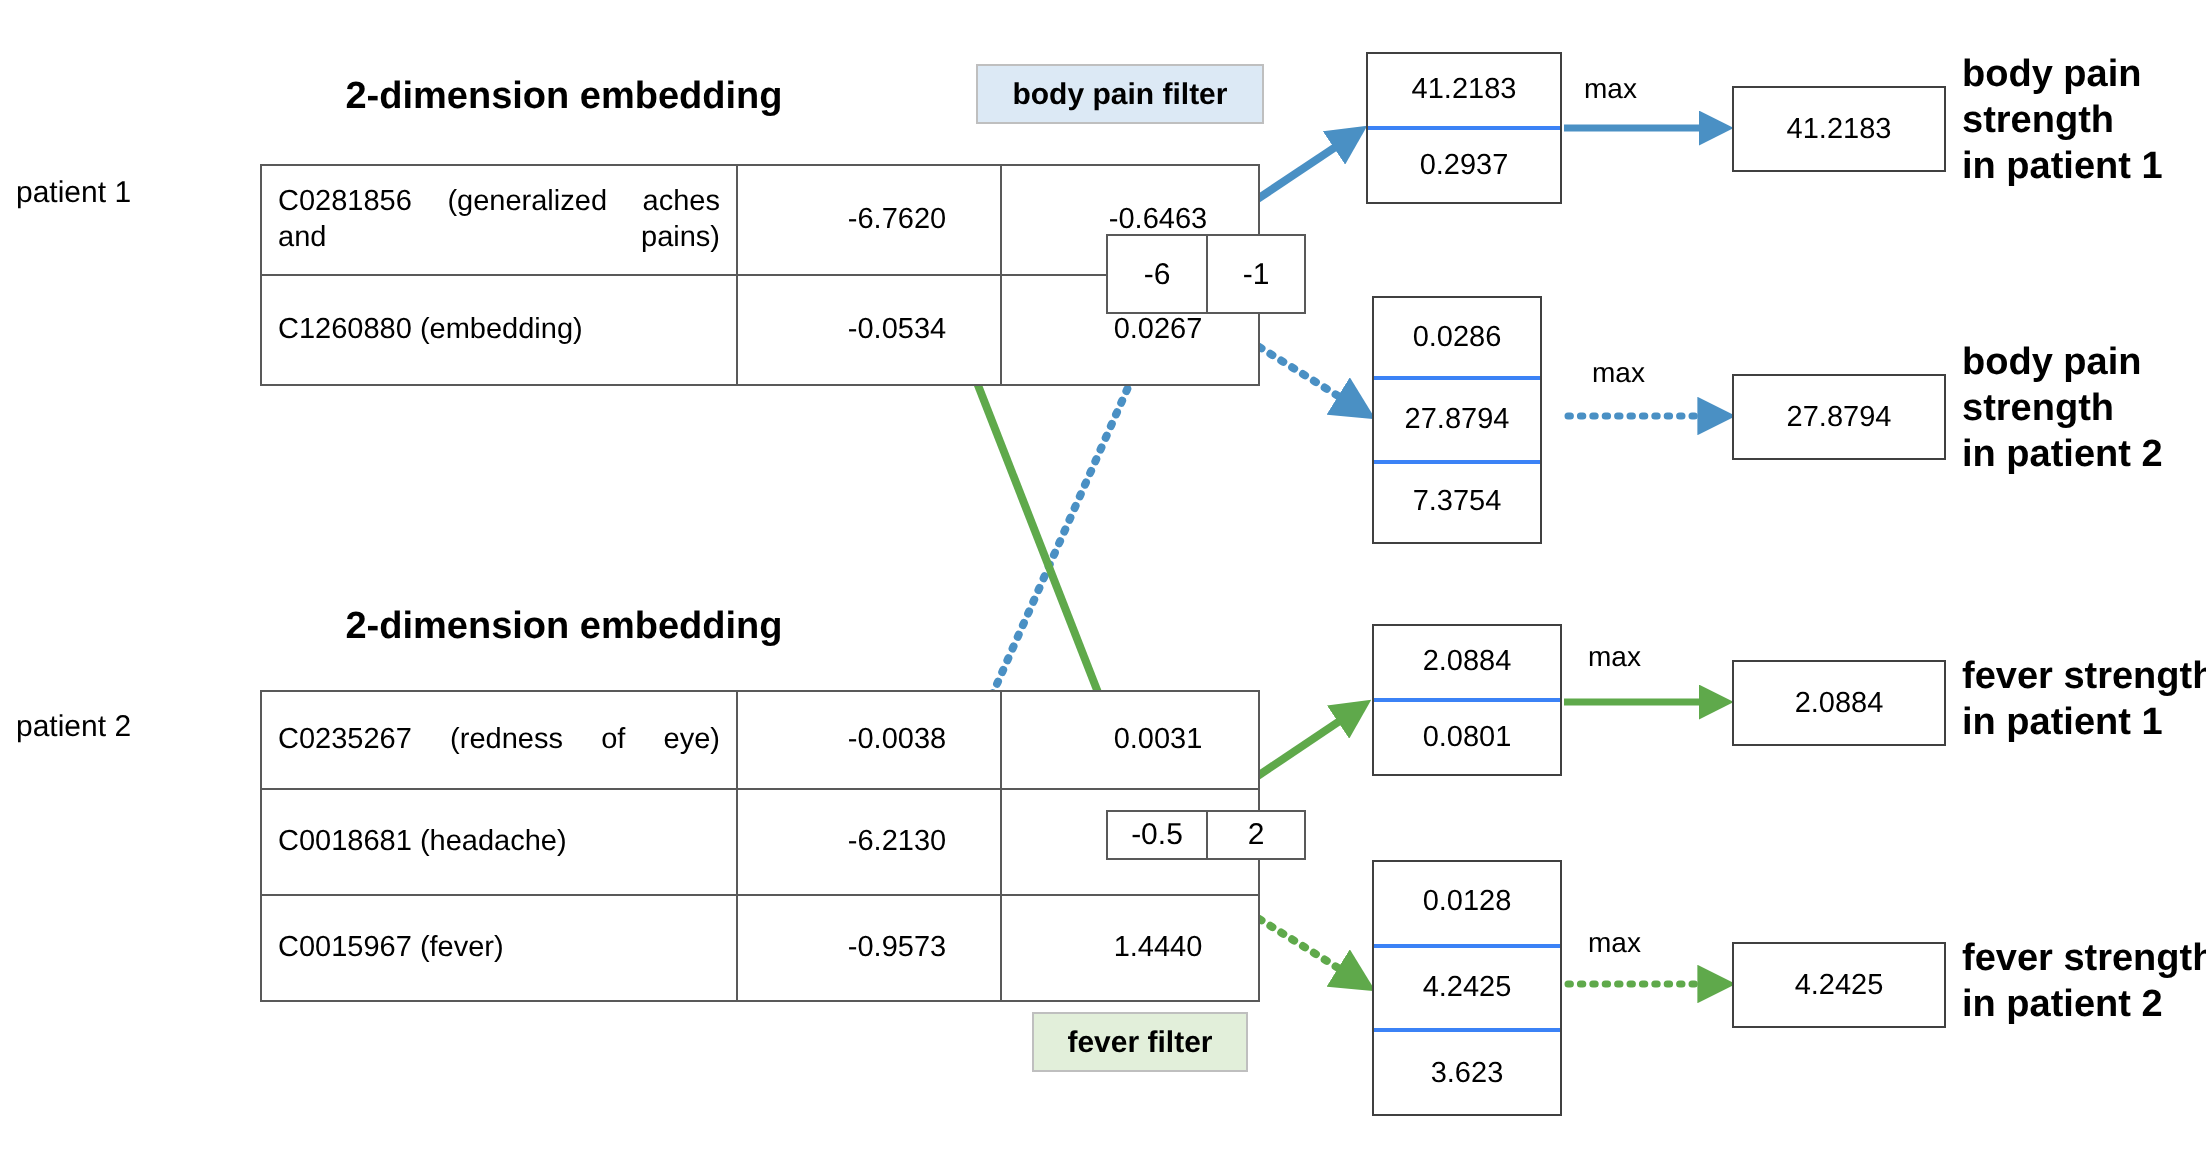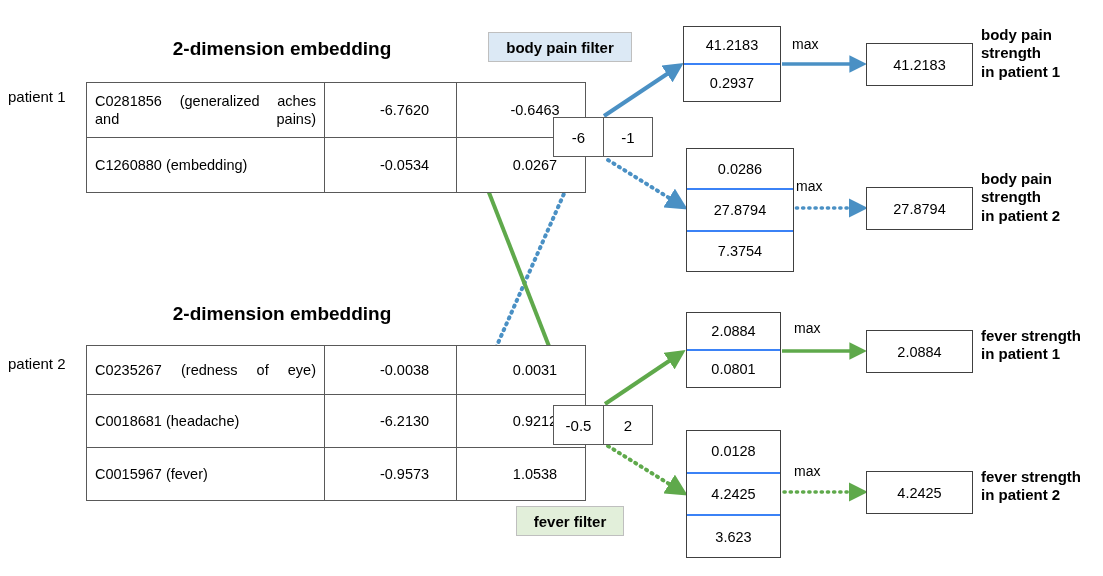--- a/index.html
+++ b/index.html
@@ -41,20 +41,21 @@
   .patient-label {
     font-size: 15px;
     white-space: nowrap;
   }
 
   
   .emb-table {
     border-collapse: collapse;
     table-layout: fixed;
     background: #ffffff;
+    margin-left: 44px;
   }
   .emb-table td {
     border: 1px solid #595959;
     font-size: 14.5px;
     padding: 4px 8px;
     vertical-align: middle;
     background: #ffffff;
   }
   .emb-table td.concept {
     text-align: justify;
@@ -134,21 +135,21 @@
 
   
   .maxlabel {
     font-size: 14px;
     white-space: nowrap;
   }
 
   
   .desc {
     font-weight: bold;
-    font-size: 15px;
+    font-size: 19px;
     line-height: 1.22;
     white-space: nowrap;
   }
 </style>
 </head>
 <body>
 
 <div id="canvas">
 
   <svg id="arrows" viewBox="0 0 1103 576" width="1103" height="576" xmlns="http://www.w3.org/2000/svg">
@@ -223,52 +224,52 @@
       <td class="num" style="width:84px;">0.0031</td>
     </tr>
     <tr>
       <td class="concept nojust" style="height:44px;">C0018681 (headache)</td>
       <td class="num">-6.2130</td>
       <td class="num">0.9212</td>
     </tr>
     <tr>
       <td class="concept nojust" style="height:44px;">C0015967 (fever)</td>
       <td class="num">-0.9573</td>
-      <td class="num">1.0538</td>
+      <td class="num">1.4440</td>
     </tr>
   </tbody>
     </table>
 
   <div class="abs chip" style="left:488px; top:32px; width:144px; height:30px; background:#DCE9F5;">body pain filter</div>
 
   <div class="abs chip" style="left:516px; top:506px; width:108px; height:30px; background:#E2EFDA;">fever filter</div>
 
   <div class="abs kernel" style="left:553px; top:117px; width:100px; height:40px;">
     <div class="cell">-6</div>
     <div class="cell">-1</div>
   </div>
 
-  <div class="abs kernel" style="left:553px; top:405px; width:100px; height:40px;">
+  <div class="abs kernel" style="left:553px; top:405px; width:100px; height:25px;">
     <div class="cell">-0.5</div>
     <div class="cell">2</div>
   </div>
 
   <div class="abs stack" style="left:683px; top:26px; width:98px; height:76px;">
     <div class="srow">41.2183</div>
     <div class="srow">0.2937</div>
   </div>
   <div class="abs maxlabel" style="left:792px; top:36px;">max</div>
   <div class="abs result-box" style="left:866px; top:43px; width:107px; height:43px;">41.2183</div>
   <div class="abs desc" style="left:981px; top:26px;">
     <div>body pain</div>
     <div>strength</div>
     <div>in patient 1</div>
   </div>
 
-  <div class="abs stack" style="left:686px; top:148px; width:108px; height:124px;">
+  <div class="abs stack" style="left:686px; top:148px; width:85px; height:124px;">
     <div class="srow">0.0286</div>
     <div class="srow">27.8794</div>
     <div class="srow">7.3754</div>
   </div>
   <div class="abs maxlabel" style="left:796px; top:178px;">max</div>
   <div class="abs result-box" style="left:866px; top:187px; width:107px; height:43px;">27.8794</div>
   <div class="abs desc" style="left:981px; top:170px;">
     <div>body pain</div>
     <div>strength</div>
     <div>in patient 2</div>

